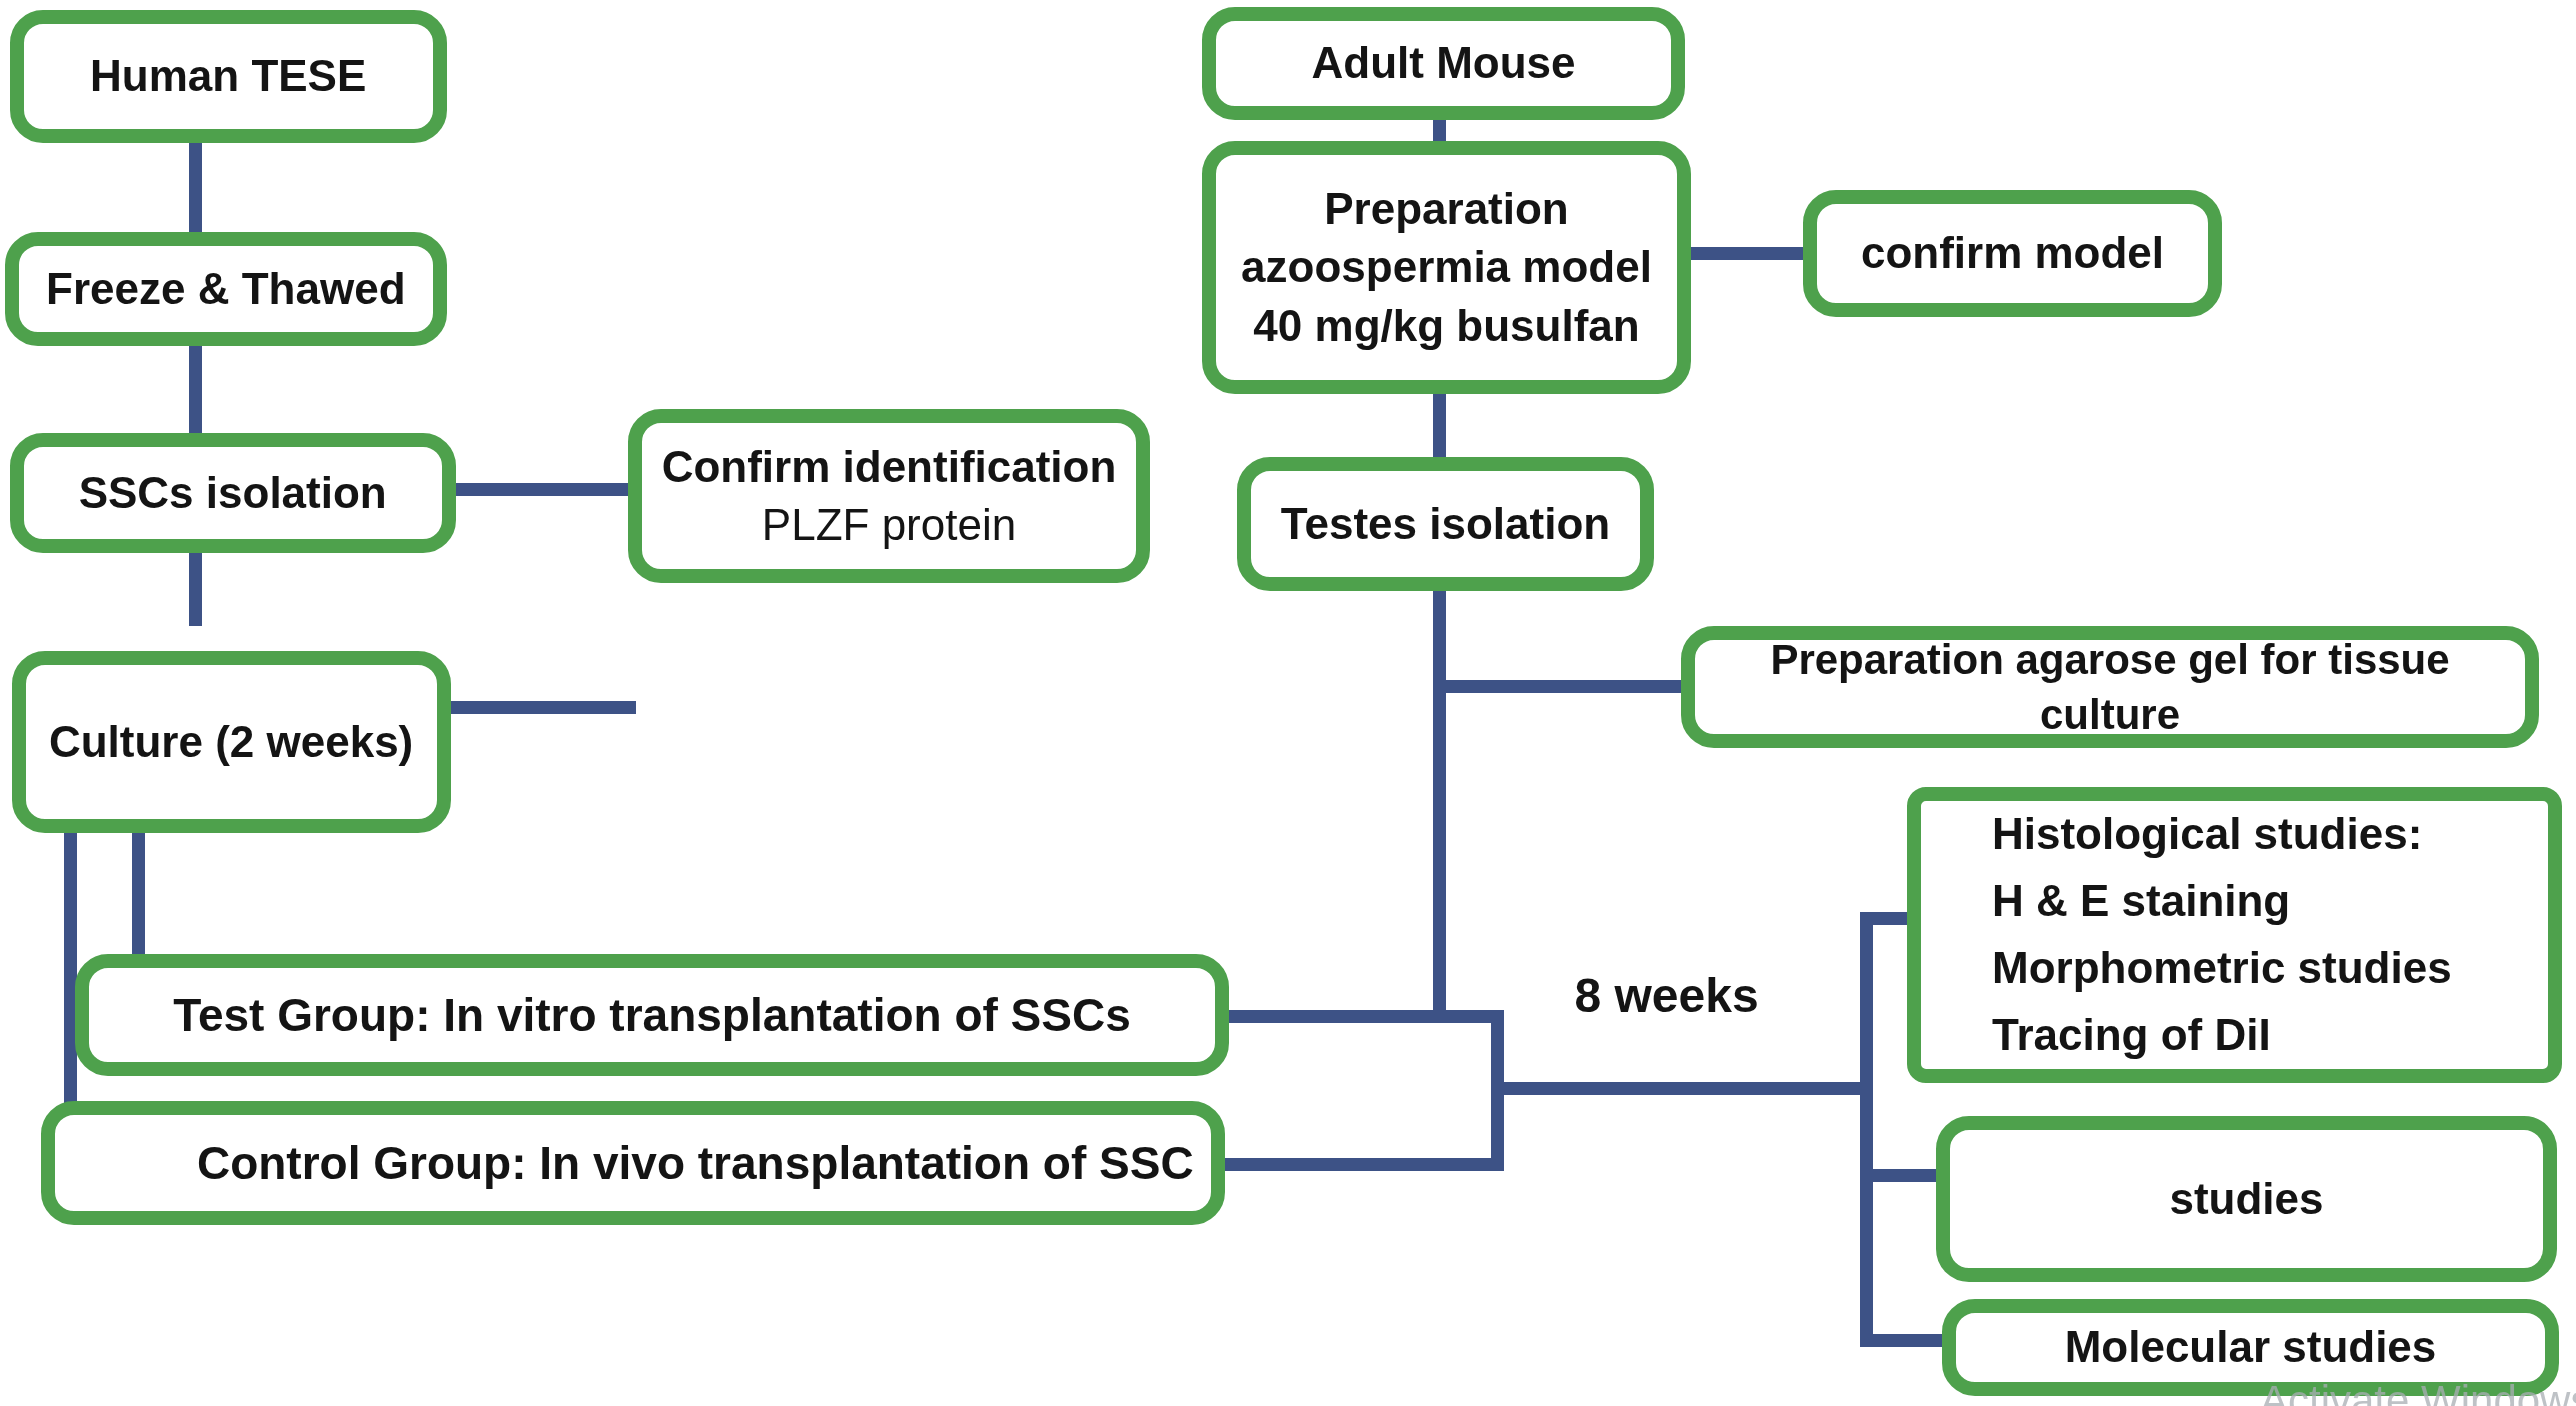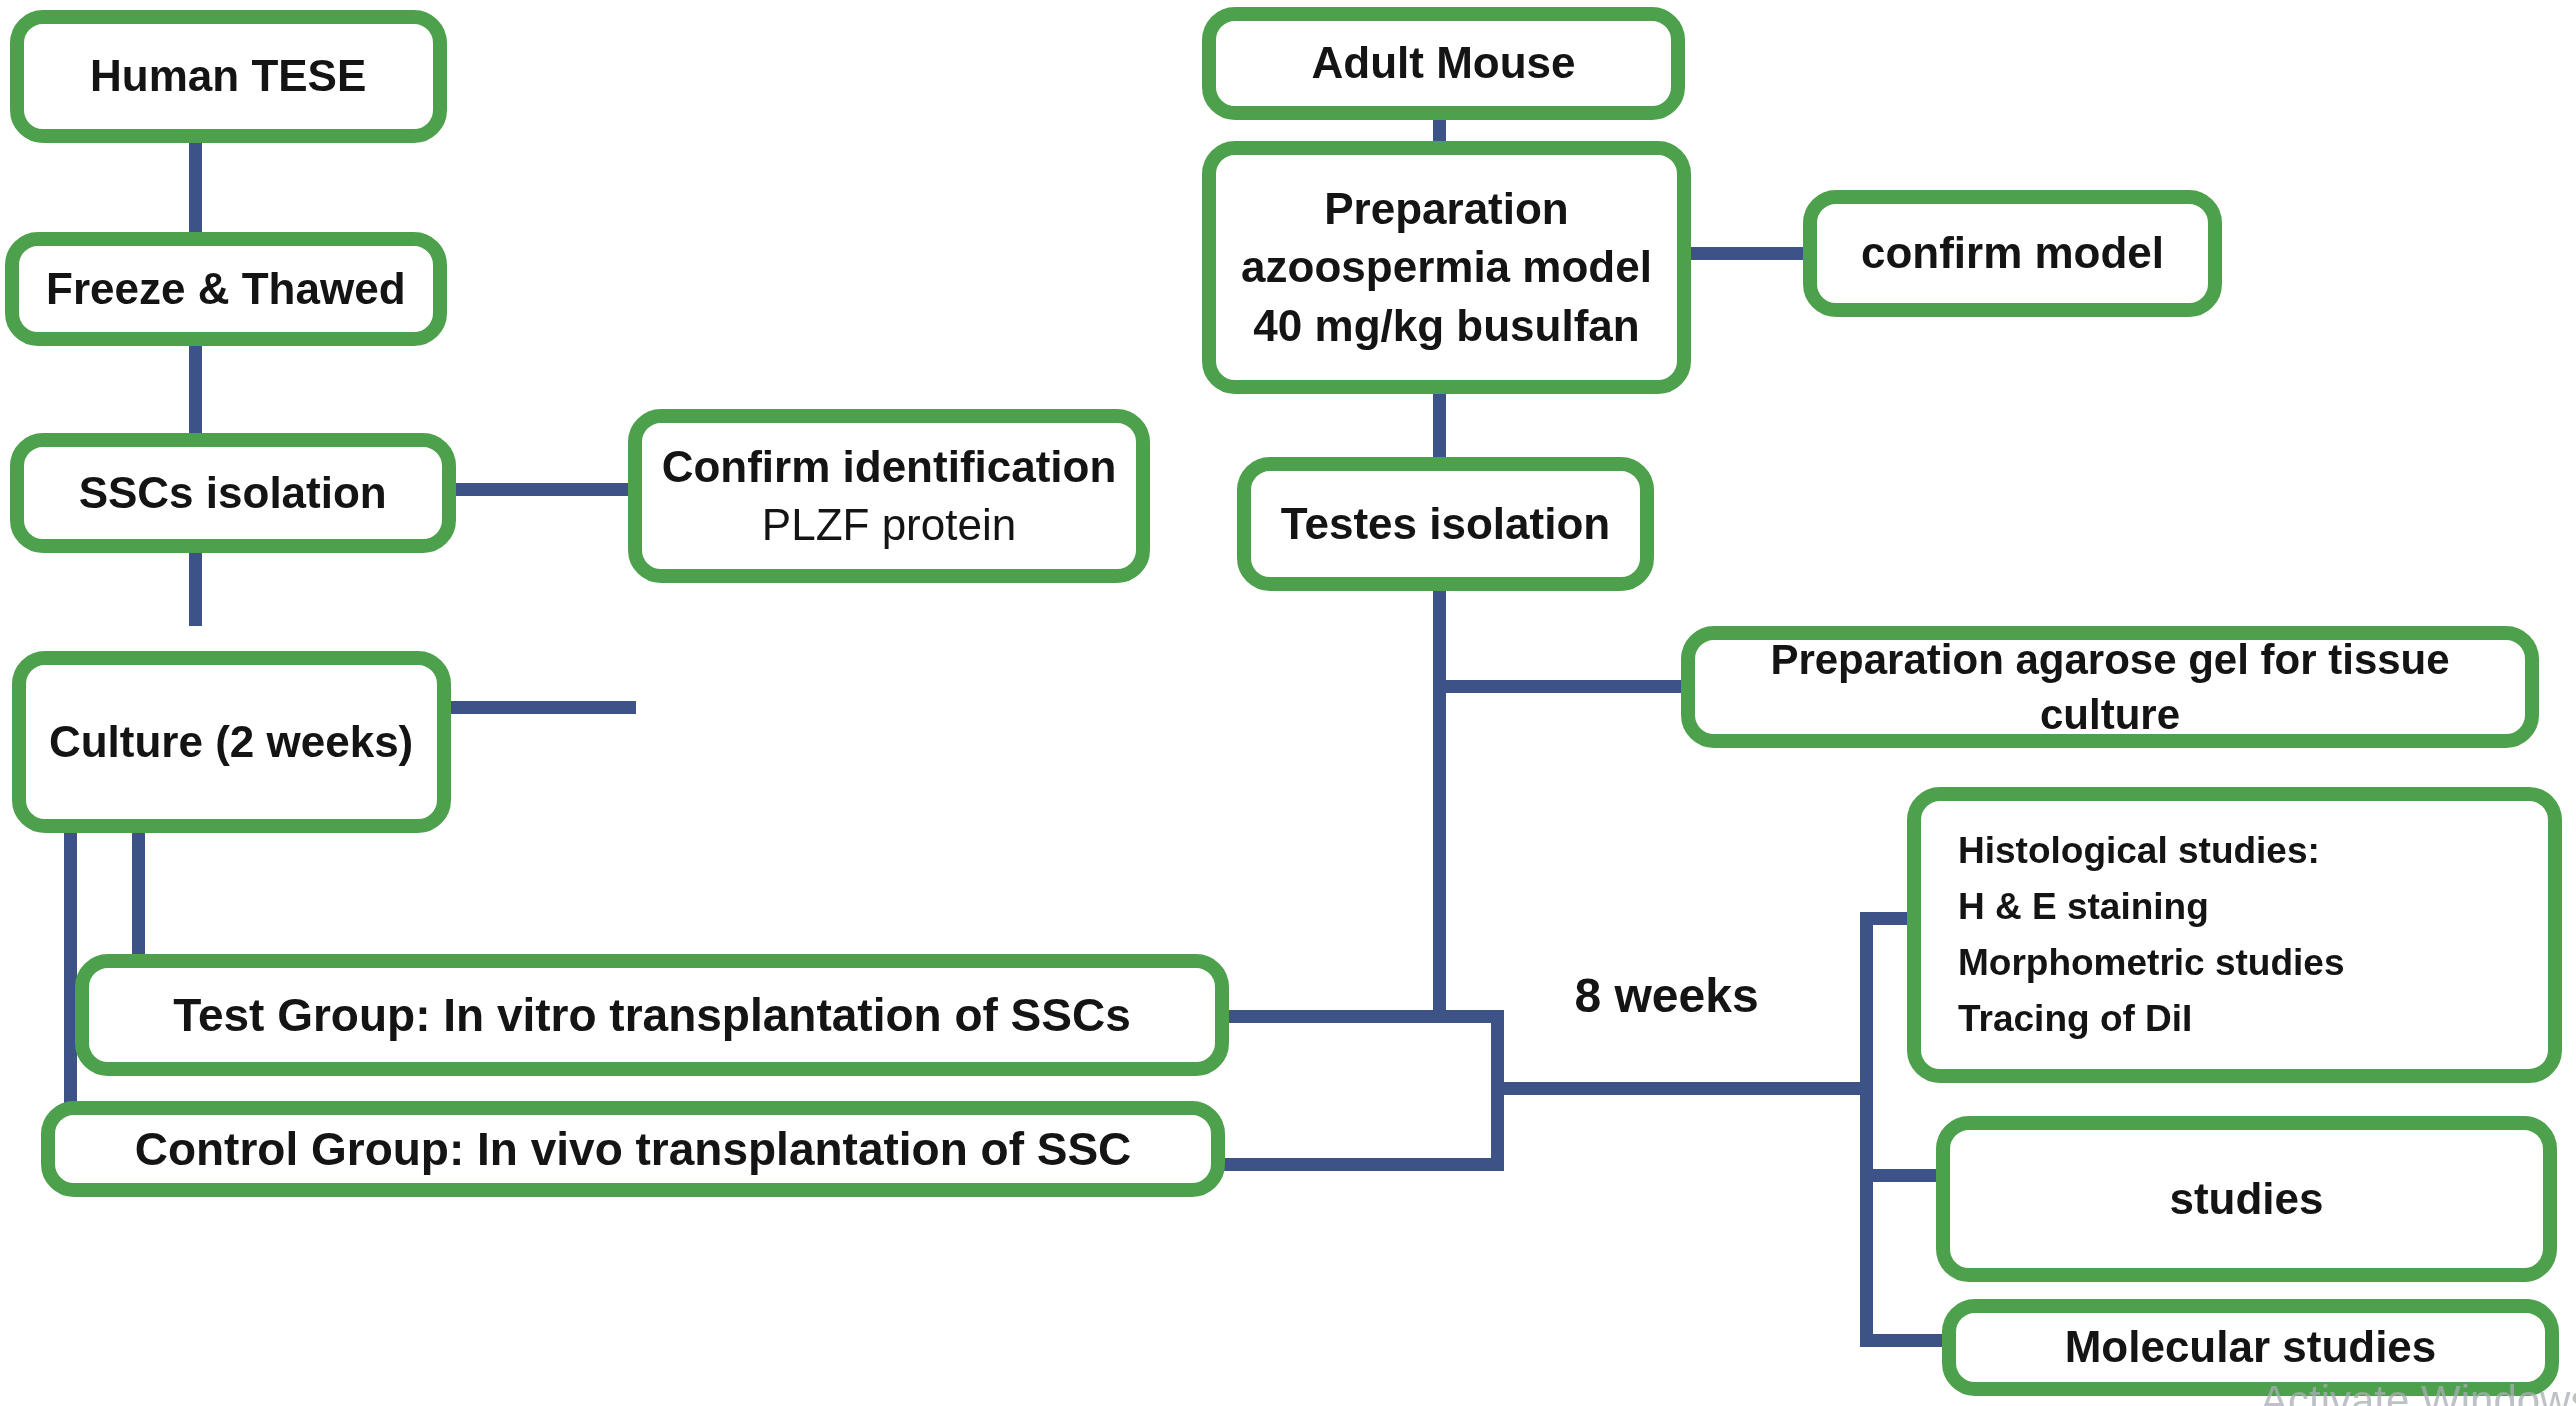--- a/index.html
+++ b/index.html
@@ -31,23 +31,24 @@
     text-align:center;
     font-weight:700;
     font-size:44px;
     line-height:1.32;
     padding:5.8px 17.4px;
   }
   .node .line{display:block;}
   .node.left-align{
     align-items:flex-start;
     text-align:left;
-    padding-left:37px;
+    padding-left:71px;
     line-height:1.52;
-    font-size:37px;
+    font-size:44px;
+    border-radius:19px;
   }
   .node.big{font-size:46px;}
   .node.small{font-size:42px;}
   .light{font-weight:400;}
   .conn{
     position:absolute;
     background:var(--blue);
   }
   .edge-label{
     position:absolute;
@@ -113,21 +114,21 @@
 
   <div class="node" style="left:11.6px;top:623px;width:439px;height:182px;margin-top:28px;">
     <span class="line">Culture (2 weeks)</span>
   </div>
 
 
   <div class="node big" style="left:75px;top:954px;width:1154px;height:122px;">
     <span class="line">Test Group: In vitro transplantation of SSCs</span>
   </div>
 
-  <div class="node big" style="left:41px;top:1101px;width:1184px;height:96px;">
+  <div class="node big" style="left:41px;top:1101px;width:1184px;height:124px;align-items:flex-end;">
     <span class="line">Control Group: In vivo transplantation of SSC</span>
   </div>
 
   <div class="node" style="left:1202px;top:6.8px;width:483px;height:113px;">
     <span class="line">Adult Mouse</span>
   </div>
 
   <div class="node" style="left:1202px;top:141px;width:489px;height:253px;">
     <span class="line">Preparation</span>
     <span class="line">azoospermia model</span>

